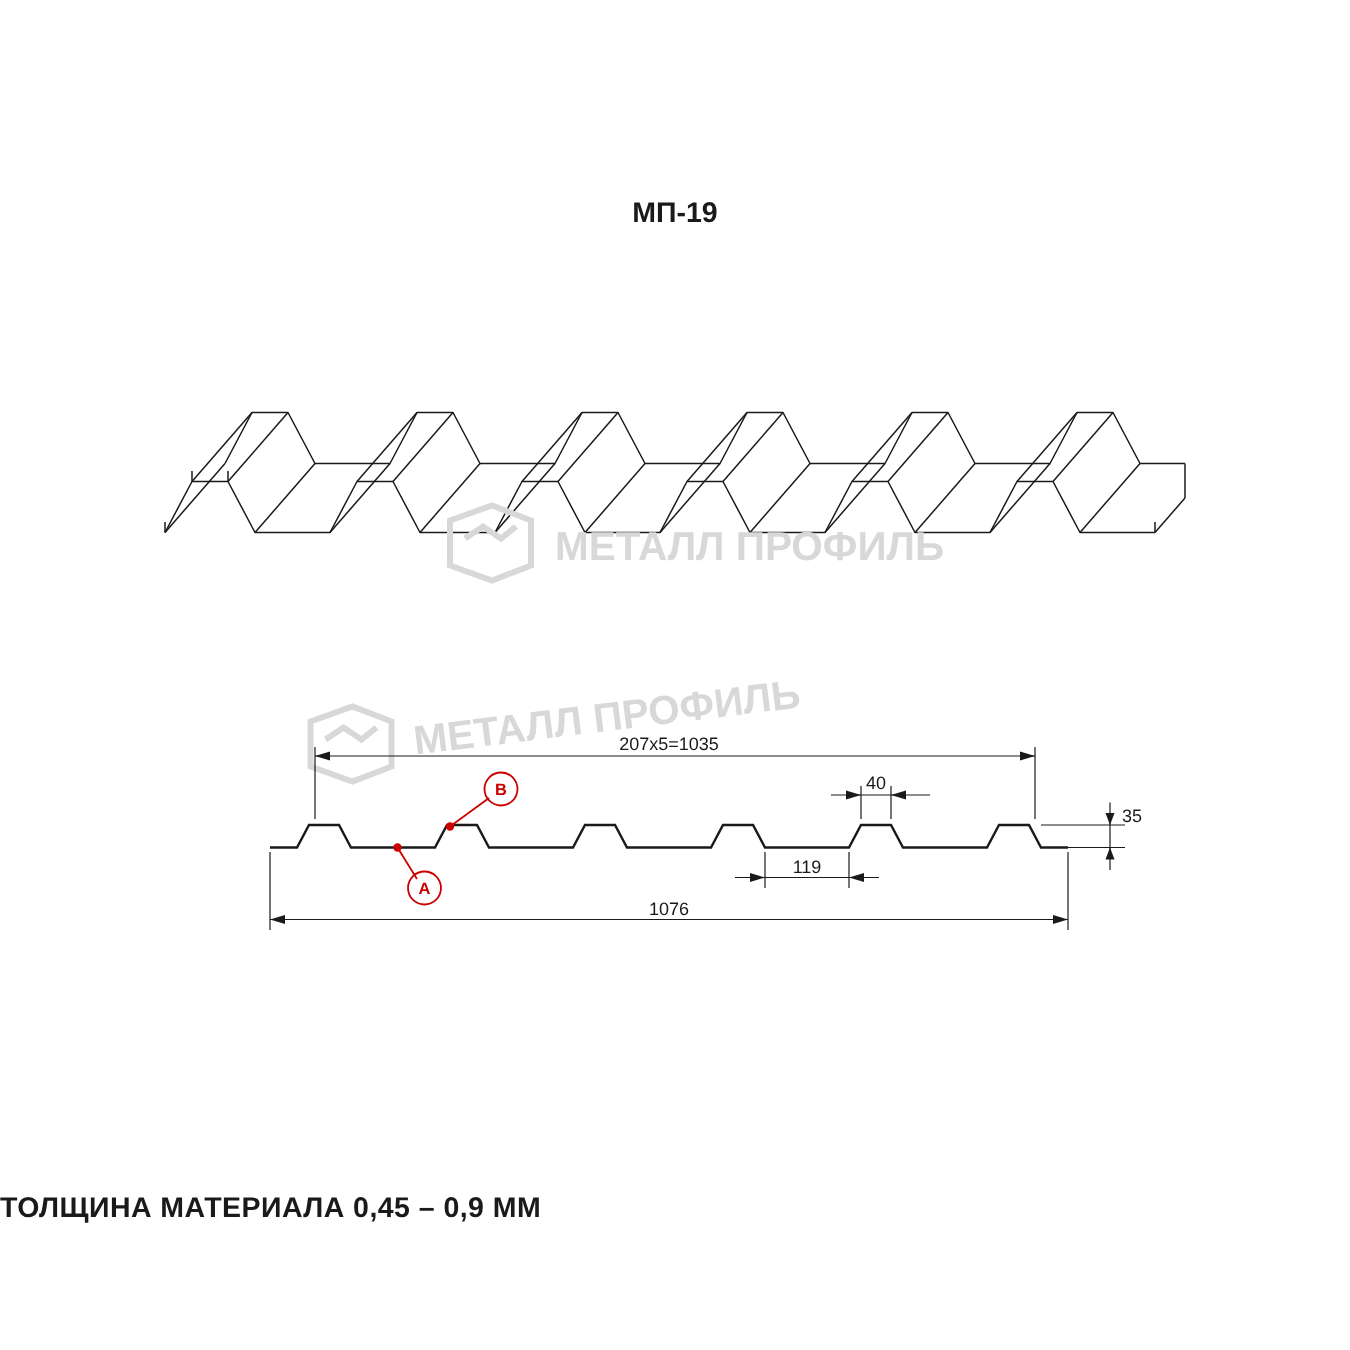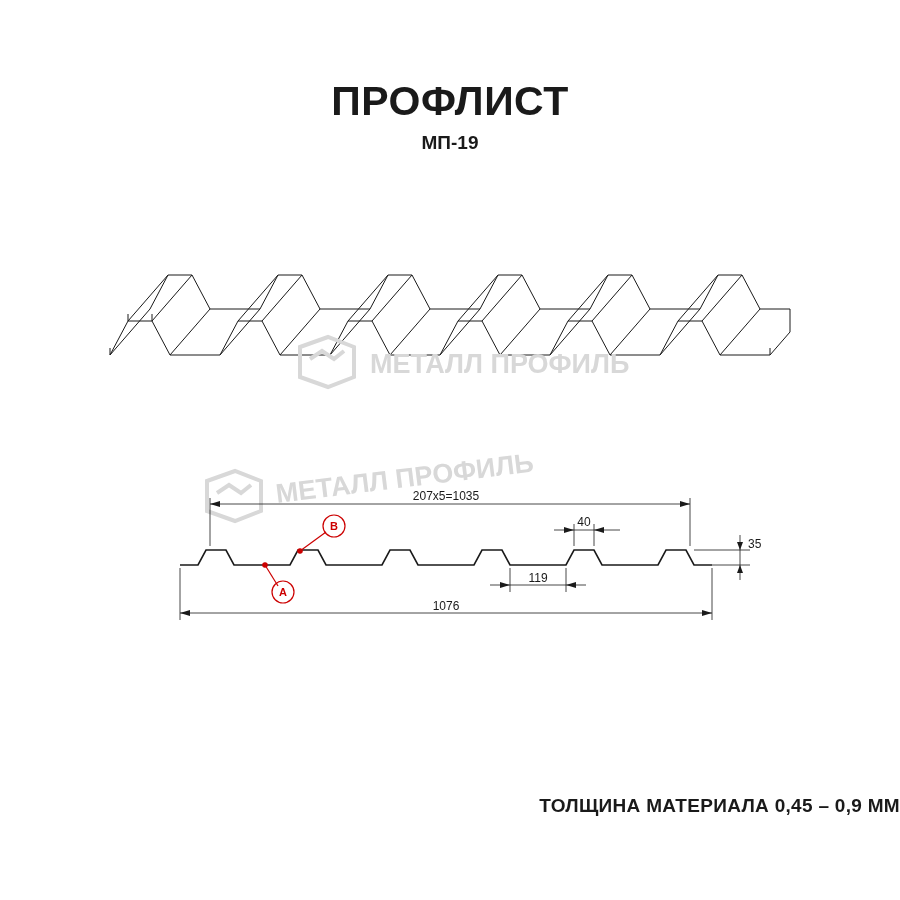--- a/index.html
+++ b/index.html
@@ -39,21 +39,21 @@
     text-align: center;
     font-size: 19px;
     font-weight: bold;
     color: #1a1a1a;
   }
   .footer-note {
     position: absolute;
     top: 795px;
     left: 0;
     width: 900px;
-    text-align: right;
+    text-align: left;
     font-size: 19px;
     font-weight: bold;
     letter-spacing: 0.3px;
     color: #1a1a1a;
   }
   .drawing {
     position: absolute;
     left: 0;
     top: 0;
   }
@@ -73,21 +73,20 @@
     font-size: 11px;
     font-weight: bold;
     fill: #cc0000;
   }
 </style>
 </head>
 <body>
 
 <div class="page">
 
-  <div class="title">ПРОФЛИСТ</div>
   <div class="subtitle">МП-19</div>
 
   <svg class="drawing" style="left:90px; top:235px;" width="720" height="160" viewBox="0 0 720 160">
     <g fill="none" stroke="#1a1a1a" stroke-width="1" stroke-linejoin="round">
 
       <path d="M 20 120
                L 38 86 L 62 86 L 80 120
                L 130 120 L 148 86 L 172 86 L 190 120
                L 240 120 L 258 86 L 282 86 L 300 120
                L 350 120 L 368 86 L 392 86 L 410 120

